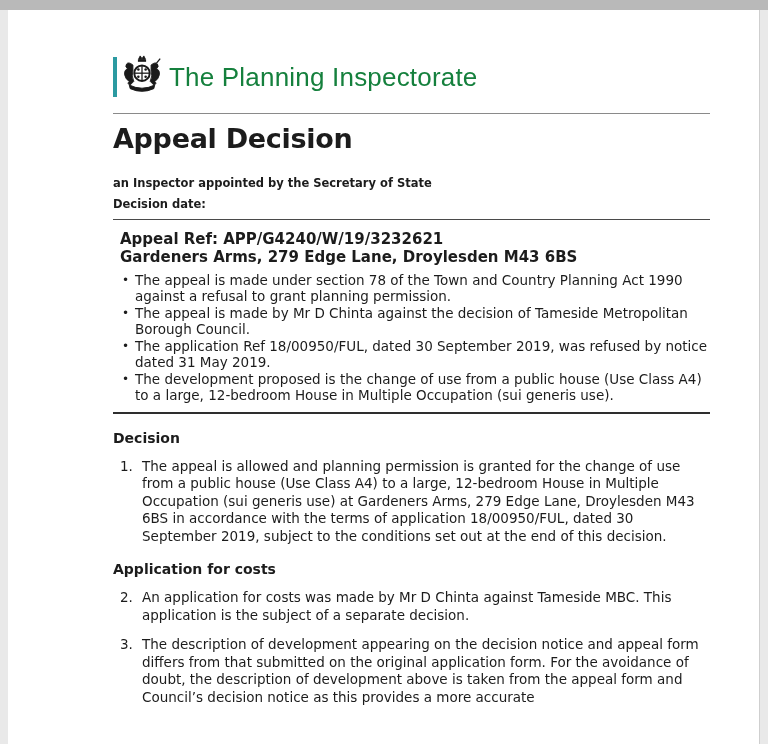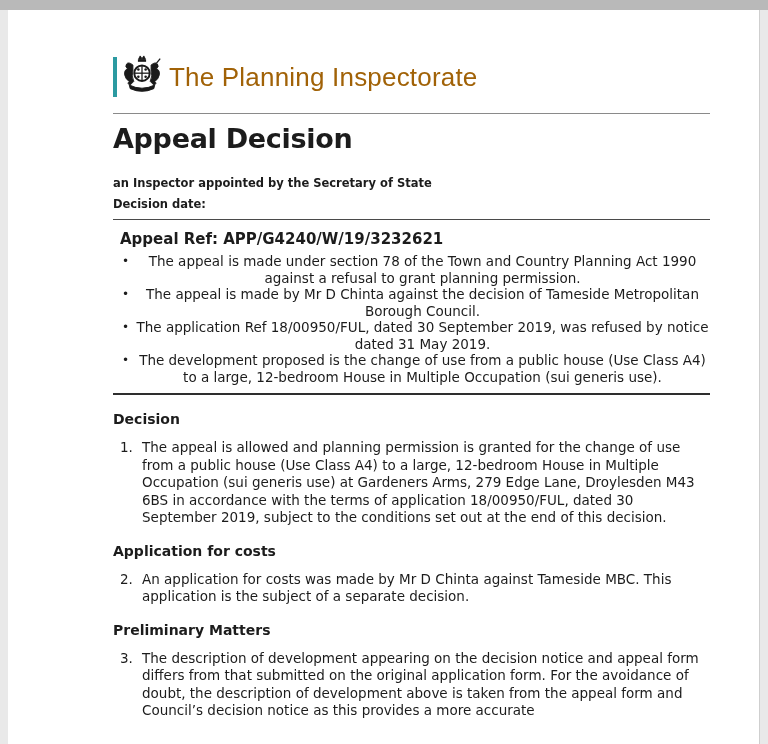--- a/index.html
+++ b/index.html
@@ -40,21 +40,21 @@
     height: 40px;
     background: #2b9aa1;
     margin-right: 5px;
     flex: 0 0 4px;
   }
   .crest { flex: 0 0 40px; margin-right: 7px; }
   .brand-name {
     font-family: "Liberation Sans", sans-serif;
     font-size: 26px;
     font-weight: 400;
-    color: #a16207;
+    color: #15803d;
     letter-spacing: 0.2px;
     white-space: nowrap;
   }
   .header-rule {
     border: none;
     border-top: 1px solid #8a8a8a;
     margin: 15px 0 0 0;
   }
 
   
@@ -104,21 +104,21 @@
     display: flex;
     font-size: 13.5px;
     line-height: 16.5px;
   }
   .bullet-marker {
     flex: 0 0 22px;
     padding-left: 9px;
     box-sizing: border-box;
     font-size: 12px;
   }
-  .bullet-text { flex: 1; text-align: center; }
+  .bullet-text { flex: 1; }
 
   .section-divider {
     border: none;
     border-top: 2px solid #2e2e2e;
     margin: 8px 0 0 0;
   }
 
   
   .section-heading {
     font-size: 14px;
@@ -178,20 +178,21 @@
     <hr class="header-rule">
 
     <div class="page-title">Appeal Decision</div>
     <div class="inspector-role">an Inspector appointed by the Secretary of State</div>
     <div class="decision-date-row">
       <span>Decision date:</span>
     </div>
 
     <div class="appeal-block">
       <div class="appeal-ref">Appeal Ref: APP/G4240/W/19/3232621</div>
+      <div class="site-address">Gardeners Arms, 279 Edge Lane, Droylesden M43 6BS</div>
     </div>
 
     <div class="bullet-list">
       <div class="bullet-item">
         <span class="bullet-marker">•</span>
         <span class="bullet-text">The appeal is made under section 78 of the Town and Country Planning Act 1990 against a refusal to grant planning permission.</span>
       </div>
       <div class="bullet-item">
         <span class="bullet-marker">•</span>
         <span class="bullet-text">The appeal is made by Mr D Chinta against the decision of Tameside Metropolitan Borough Council.</span>
@@ -213,20 +214,19 @@
       <span class="para-num">1.</span>
       <span class="para-text">The appeal is allowed and planning permission is granted for the change of use from a public house (Use Class A4) to a large, 12-bedroom House in Multiple Occupation (sui generis use) at Gardeners Arms, 279 Edge Lane, Droylesden M43 6BS in accordance with the terms of application 18/00950/FUL, dated 30 September 2019, subject to the conditions set out at the end of this decision.</span>
     </div>
 
     <div class="section-heading">Application for costs</div>
     <div class="para">
       <span class="para-num">2.</span>
       <span class="para-text">An application for costs was made by Mr D Chinta against Tameside MBC. This application is the subject of a separate decision.</span>
     </div>
 
-    <div class="section-heading">Preliminary Matters</div>
     <div class="para">
       <span class="para-num">3.</span>
       <span class="para-text">The description of development appearing on the decision notice and appeal form differs from that submitted on the original application form. For the avoidance of doubt, the description of development above is taken from the appeal form and Council’s decision notice as this provides a more accurate</span>
     </div>
 
   </div>
 </div>
 
 </body></html>

